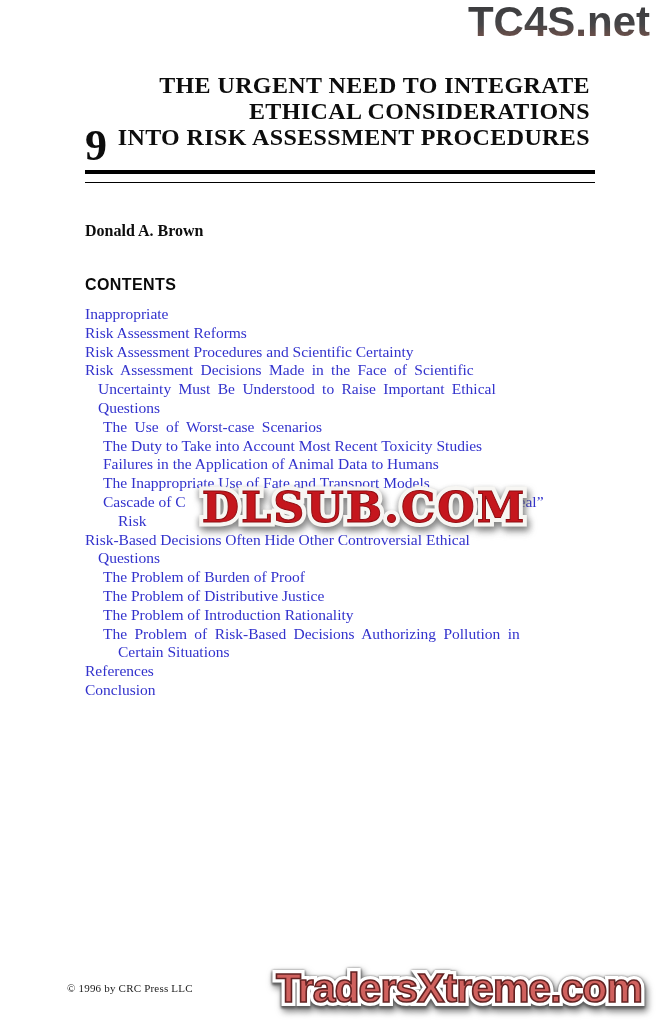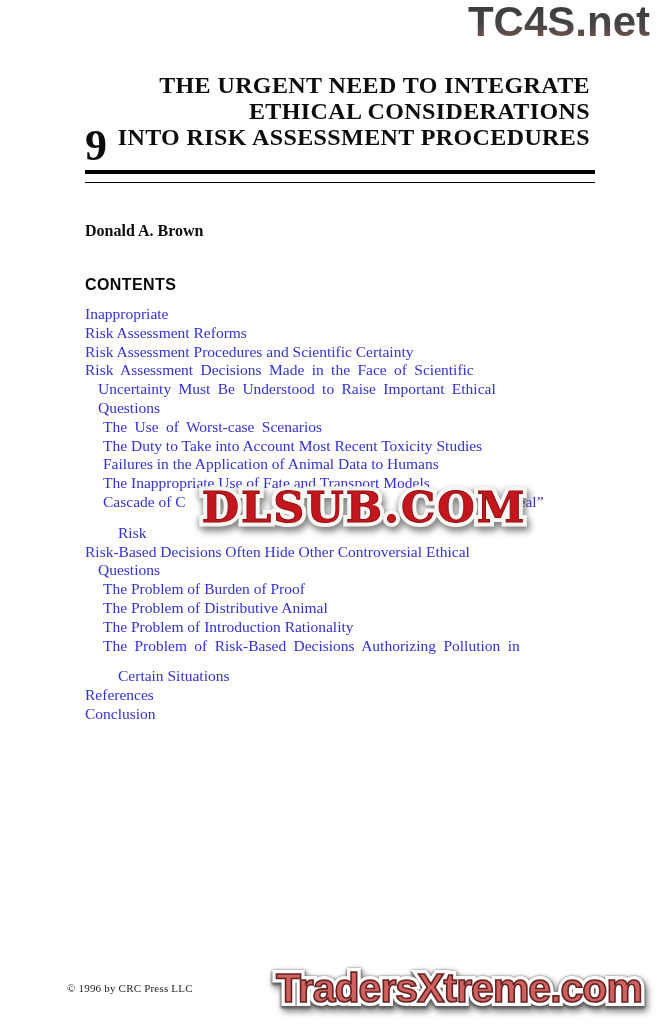--- a/index.html
+++ b/index.html
@@ -48,21 +48,21 @@
   }
 
   
   .toc{
     position:absolute;left:85px;top:305px;width:510px;
     font-size:15.5px;line-height:18.8px;color:#3232cd;
   }
   .toc-line{white-space:nowrap;}
   .toc-line.ind1{padding-left:13px;}
   .toc-line.ind2{padding-left:18px;}
-  .toc-line.ind3{padding-left:33px;margin-top:12px;}
+  .toc-line.ind3{padding-left:33px;}
   .toc-line.wide{word-spacing:3.5px;}
   .toc-gap{display:inline-block;width:305px;}
 
   
   .wm-dlsub{
     position:absolute;left:183px;top:478px;width:362px;height:60px;
     text-align:center;font-family:"DejaVu Serif",serif;font-weight:900;
     font-size:43px;line-height:58px;letter-spacing:2px;white-space:nowrap;
   }
   .wm-dlsub span{position:absolute;left:0;right:0;top:0;}
@@ -119,21 +119,21 @@
       <div class="toc-line ind1">Questions</div>
       <div class="toc-line ind2 wide">The Use of Worst-case Scenarios</div>
       <div class="toc-line ind2">The Duty to Take into Account Most Recent Toxicity Studies</div>
       <div class="toc-line ind2">Failures in the Application of Animal Data to Humans</div>
       <div class="toc-line ind2">The Inappropriate Use of Fate and Transport Models</div>
       <div class="toc-line ind2"><span>Cascade of C</span><span class="toc-gap"></span><span>e “Real”</span></div>
       <div class="toc-line ind3">Risk</div>
       <div class="toc-line ind0">Risk-Based Decisions Often Hide Other Controversial Ethical</div>
       <div class="toc-line ind1">Questions</div>
       <div class="toc-line ind2">The Problem of Burden of Proof</div>
-      <div class="toc-line ind2">The Problem of Distributive Animal</div>
+      <div class="toc-line ind2">The Problem of Distributive Justice</div>
       <div class="toc-line ind2">The Problem of Introduction Rationality</div>
       <div class="toc-line ind2 wide">The Problem of Risk-Based Decisions Authorizing Pollution in</div>
       <div class="toc-line ind3">Certain Situations</div>
       <div class="toc-line ind0">References</div>
       <div class="toc-line ind0">Conclusion</div>
     </nav>
 
   <div class="wm-dlsub">
     <span class="wm-back">DLSUB.COM</span>
     <span class="wm-front">DLSUB.COM</span>

